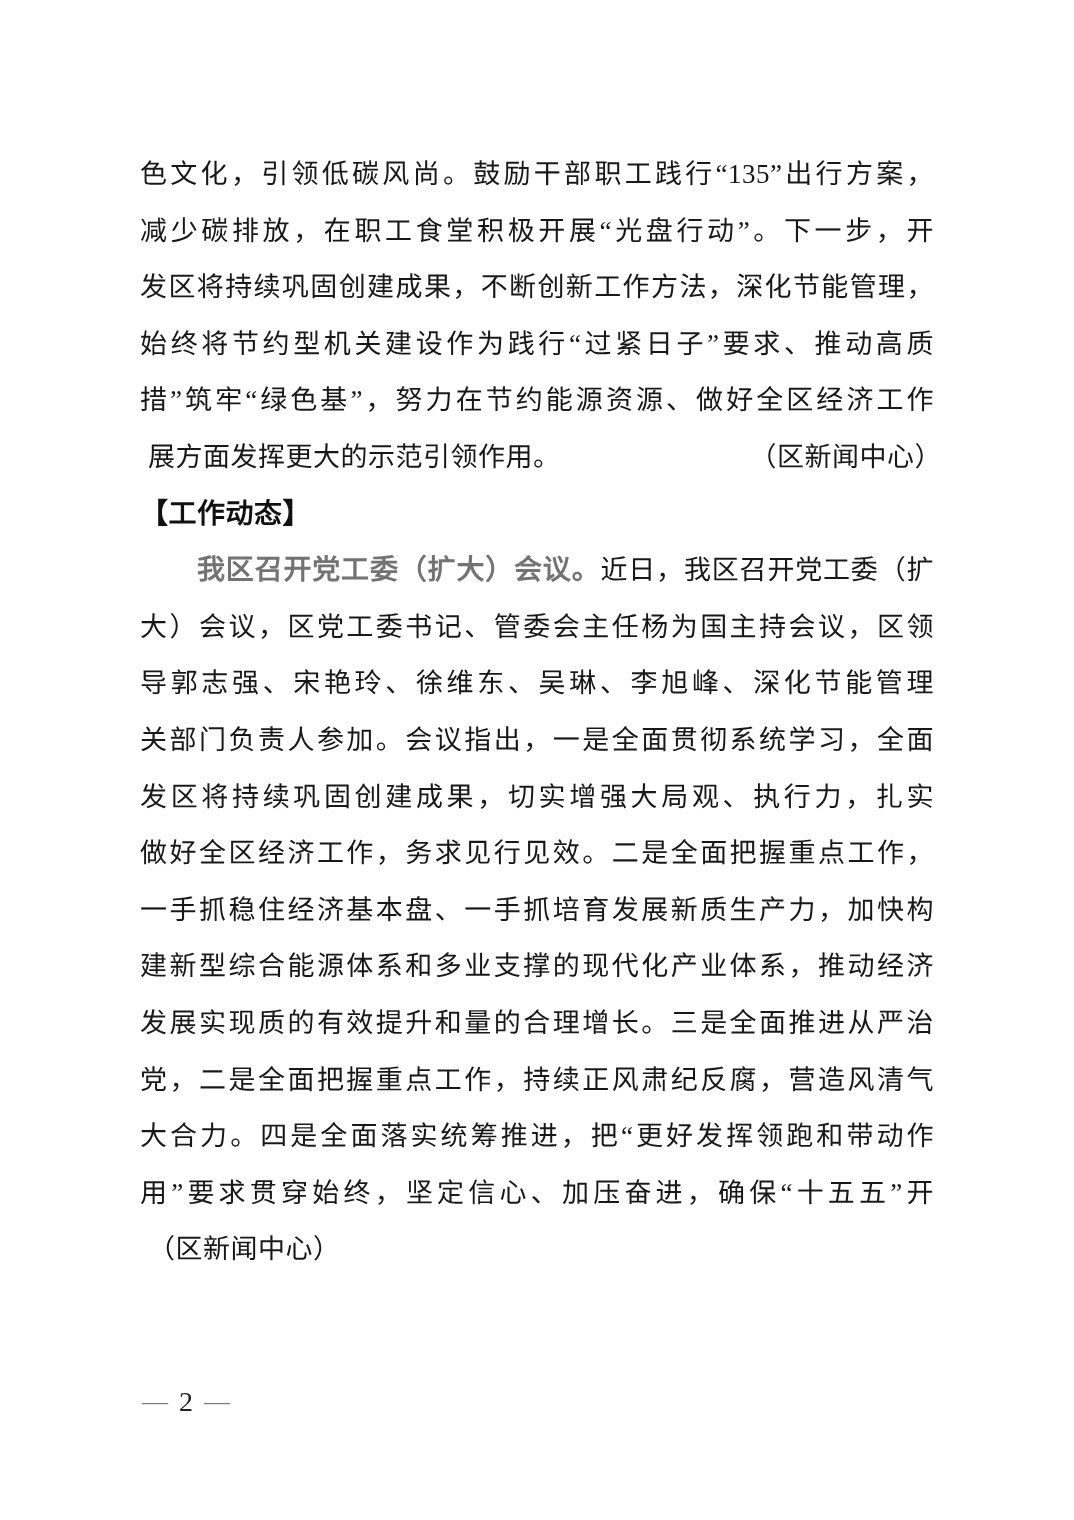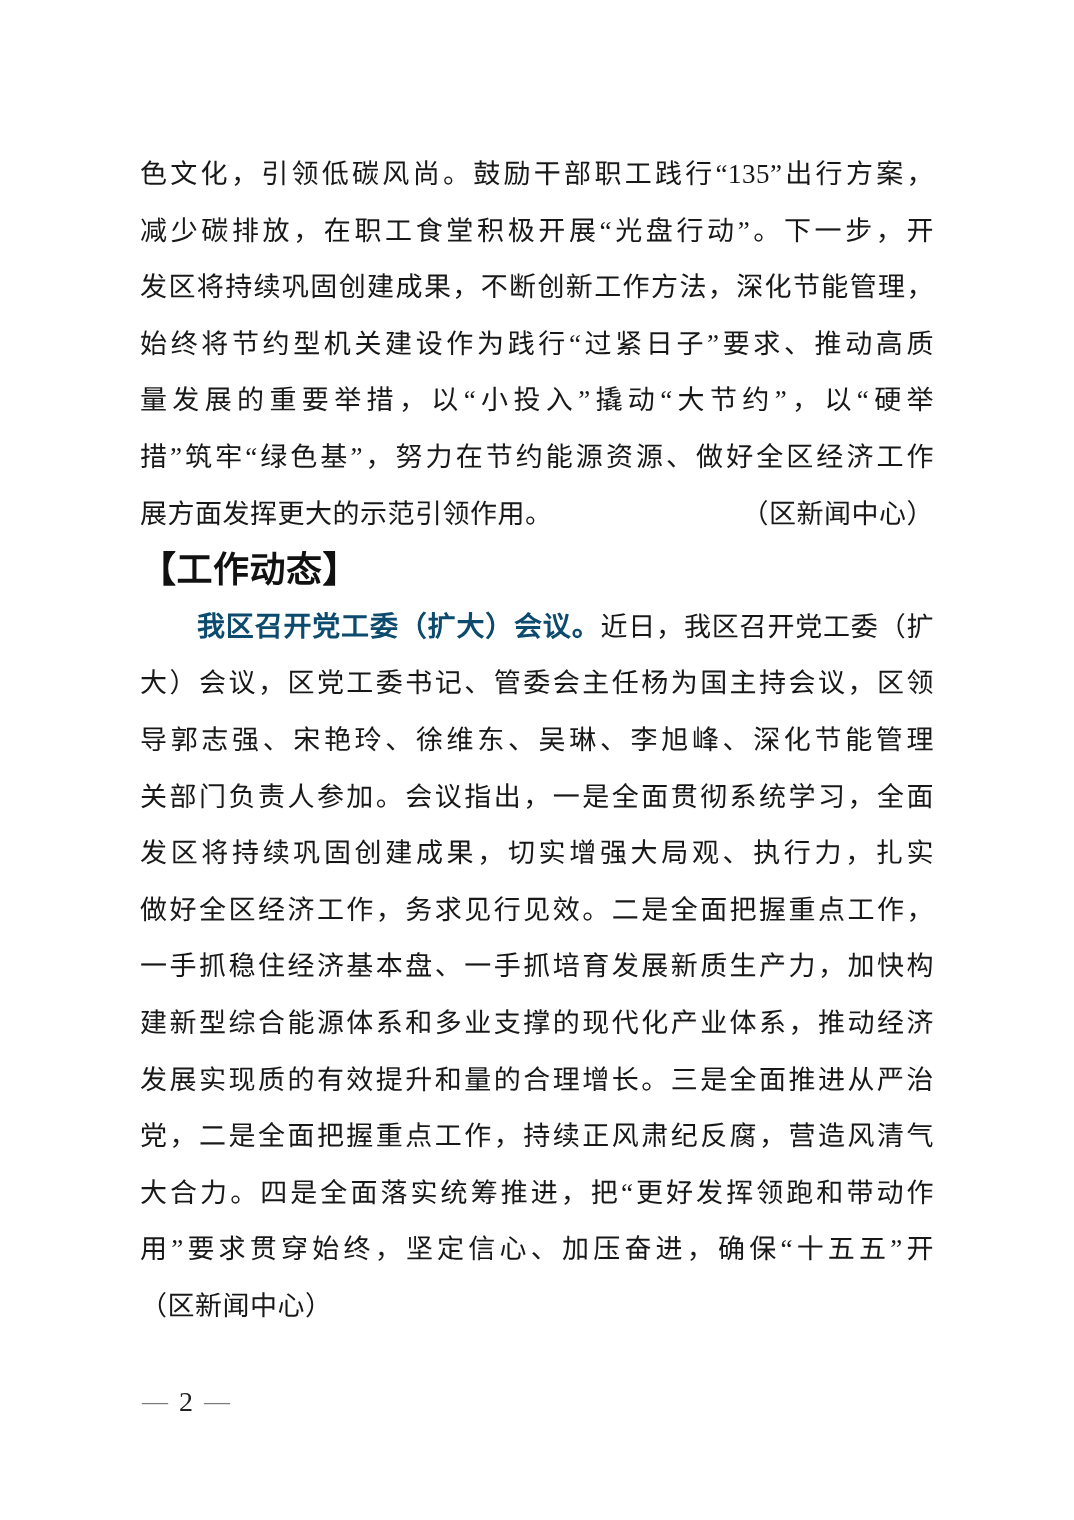--- a/index.html
+++ b/index.html
@@ -37,38 +37,39 @@
     text-align: justify;
     text-align-last: justify;
     letter-spacing: 0.5px;
     margin: 0;
     padding: 0;
   }
   .line.last {
     display: flex;
     justify-content: space-between;
     text-align-last: auto;
+    margin-left: 8px;
   }
   .line.last span { white-space: nowrap; }
   .heading {
     font-family: "Liberation Sans", "DejaVu Sans", sans-serif;
     font-weight: 700;
-    font-size: 36px;
+    font-size: 28px;
     color: #111111;
     text-align: left;
     text-align-last: auto;
   }
   .first-line {
     padding-left: 57px;
   }
   .lead-bold {
     font-family: "Liberation Sans", "DejaVu Sans", sans-serif;
     font-weight: 700;
     font-size: 28px;
-    color: #0c4a6e;
+    color: #737373;
   }
   .pagenum {
     position: absolute;
     left: 142px;
     top: 1386px;
     height: 32px;
     display: flex;
     align-items: center;
     font-size: 26px;
     line-height: 32px;
@@ -86,21 +87,20 @@
 <body>
 
 <div class="page">
   <main class="content">
 
     <section>
       <div class="line">色文化，引领低碳风尚。鼓励干部职工践行“135”出行方案，</div>
       <div class="line">减少碳排放，在职工食堂积极开展“光盘行动”。下一步，开</div>
       <div class="line">发区将持续巩固创建成果，不断创新工作方法，深化节能管理，</div>
       <div class="line">始终将节约型机关建设作为践行“过紧日子”要求、推动高质</div>
-      <div class="line">量发展的重要举措，以“小投入”撬动“大节约”，以“硬举</div>
       <div class="line">措”筑牢“绿色基”，努力在节约能源资源、做好全区经济工作</div>
       <div class="line last">
         <span>展方面发挥更大的示范引领作用。</span>
         <span>（区新闻中心）</span>
       </div>
     </section>
 
     <h2 class="line heading">【工作动态】</h2>
 
     <section>

